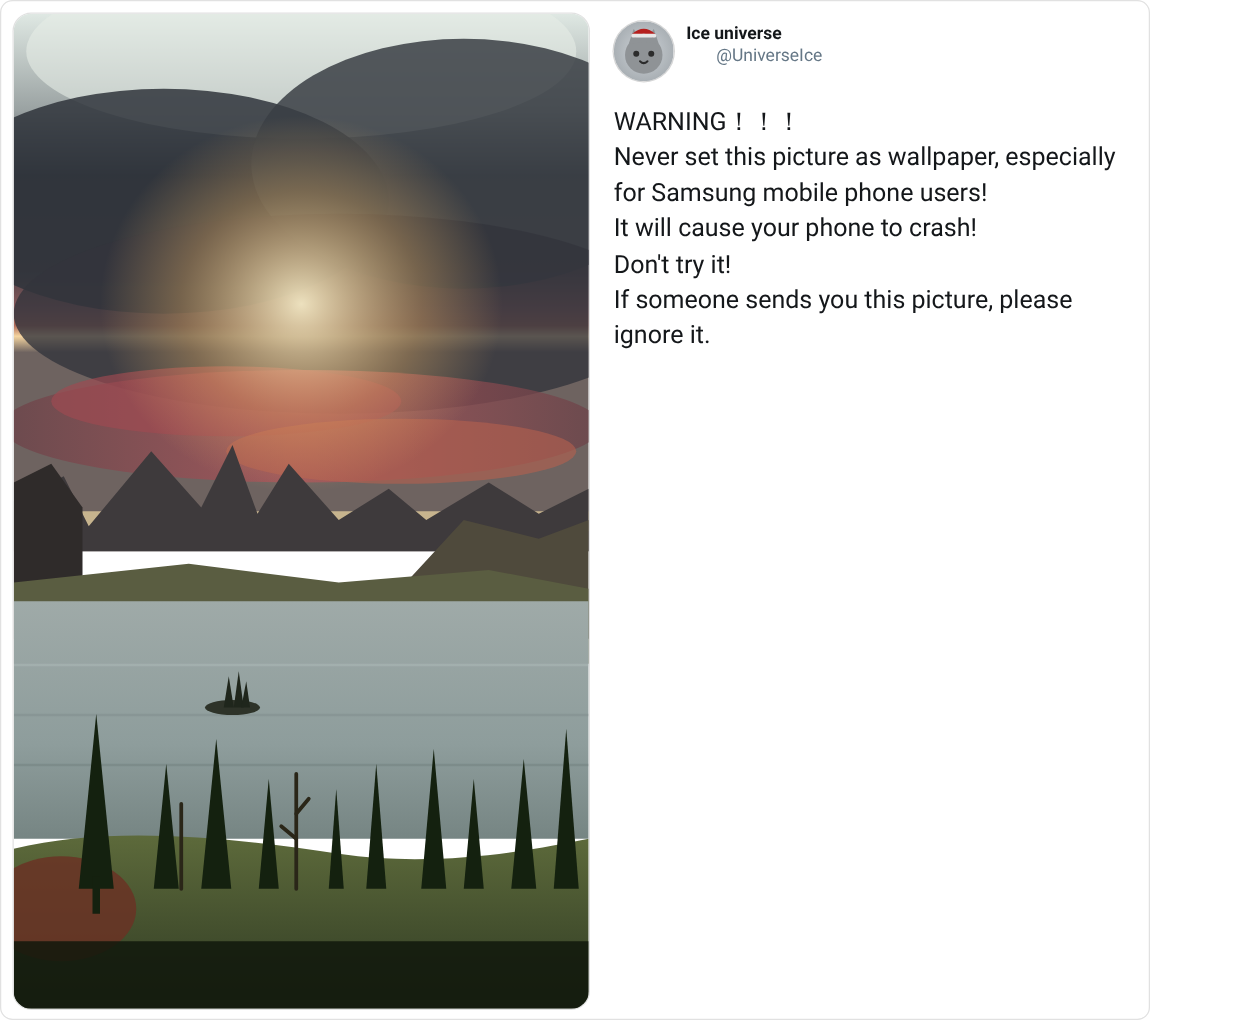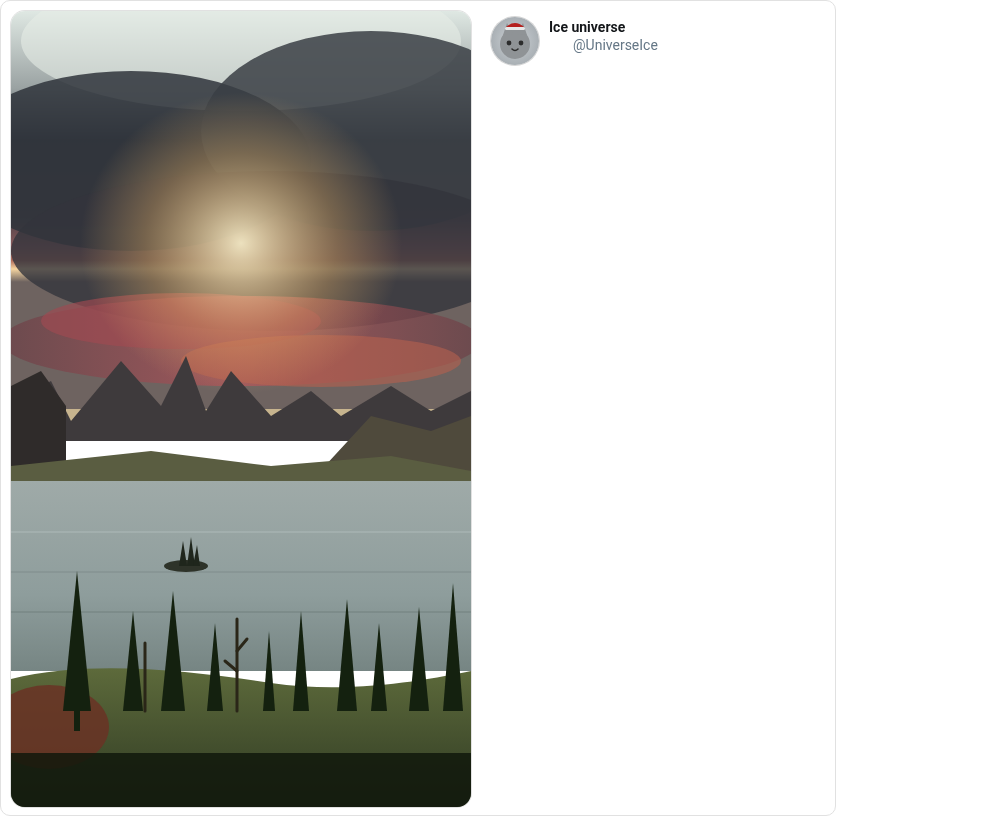--- a/index.html
+++ b/index.html
@@ -3,21 +3,21 @@
 <meta charset="utf-8">
 <style>
   * { box-sizing: border-box; margin: 0; padding: 0; }
   html, body { width: 1000px; height: 816px; overflow: hidden; }
   body {
     font-family: "Segoe UI", -apple-system, BlinkMacSystemFont, Roboto, "Helvetica Neue", Arial, sans-serif;
     background: #ffffff;
     color: #14171a;
   }
   .card {
-    width: 836px;
+    width: 920px;
     height: 816px;
     border: 1px solid #e1e1e1;
     border-radius: 10px;
     display: flex;
     padding: 10px;
     gap: 20px;
     background: #fff;
   }
 
   
@@ -204,15 +204,20 @@
           <path d="M15 10 Q24 2 33 10 L31 13 Q24 7 17 13 Z" fill="#b5201e"></path>
           <rect x="14" y="10" width="20" height="3" rx="1.5" fill="#e7e7e7"></rect>
         </svg>
       </div>
       <div class="names">
         <div class="display-name">Ice universe</div>
         <div class="handle">@UniverseIce</div>
       </div>
     </div>
 
+    <div class="tweet-text">WARNING！！！
+Never set this picture as wallpaper, especially for Samsung mobile phone users!
+It will cause your phone to crash!
+Don't try it!
+If someone sends you this picture, please ignore it.</div>
   </div>
 
 </div>
 
 </body></html>

